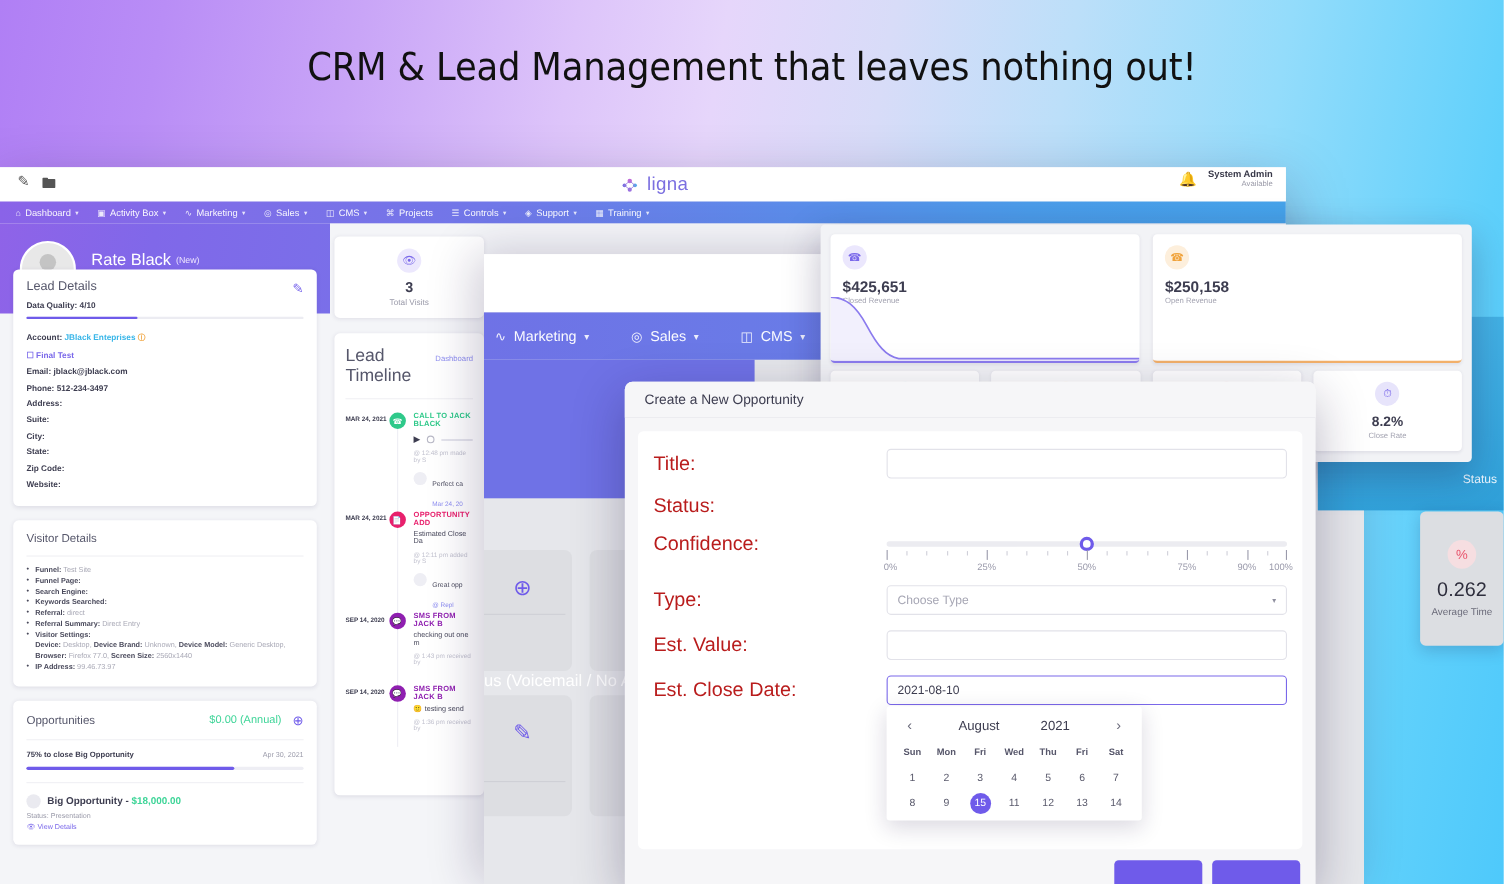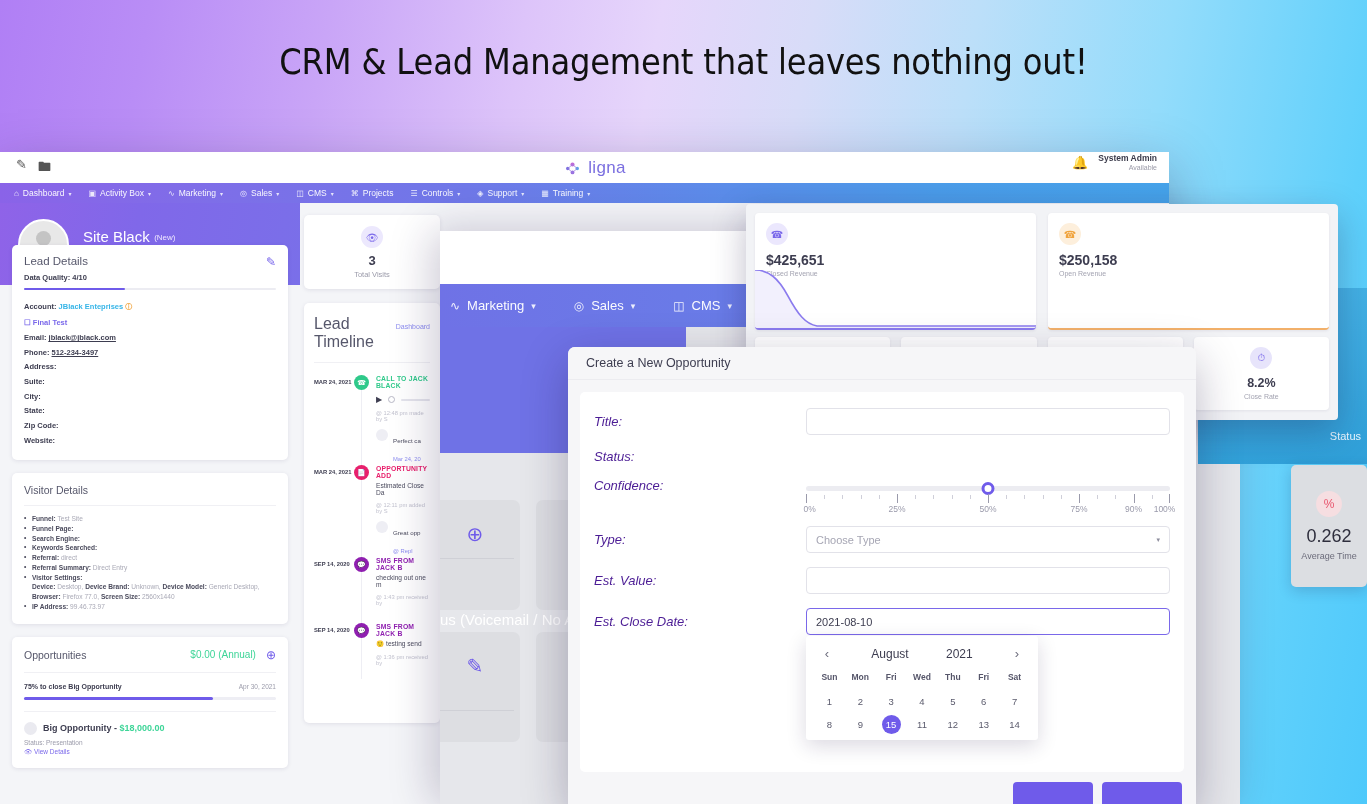--- a/index.html
+++ b/index.html
@@ -101,21 +101,21 @@
     box-shadow: 0 1px 4px rgba(40,30,80,.10);
   }
   .lead-details { margin-top: -40px; padding: 10px 12px 12px 12px; position: relative; }
   .cd-title { font-size: 11.5px; color: #56576b; }
   .cd-edit { position: absolute; right: 12px; top: 10px; color: #6f5bea; font-size: 12px; }
   .dq { font-size: 7.5px; color: #3d3d50; font-weight: 700; margin-top: 6px; }
   .dq-bar { height: 2px; background: #ececf2; margin-top: 6px; border-radius: 2px; }
   .dq-fill { height: 2px; width: 40%; background: #6f5bea; border-radius: 2px; }
   .lead-rows { margin-top: 10px; }
   .lrow { font-size: 7.5px; color: #3d3d50; font-weight: 700; line-height: 1.95; }
-  .lrow .val { font-weight: 700; text-decoration: underline; }
+  .lrow .val { font-weight: 700; }
   .acct-link { color: #36b5e8; }
   .warn-ic { color: #f0a33c; font-size: 7px; }
   .final-test { color: #7a68ea; font-weight: 700; font-size: 7.5px; line-height: 2.2; }
 
   .vd { padding: 11px 12px 12px; }
   .vd h3 { font-size: 10.5px; color: #56576b; font-weight: 400; }
   .vd-hr { height: 1px; background: #f0f0f4; margin: 9px 0 8px; }
   .vd ul { list-style: none; }
   .vd li {
     font-size: 6.6px; color: #4a4a5c; font-weight: 700;
@@ -302,21 +302,21 @@
   .modal-head {
     height: 33px; display: flex; align-items: center; padding-left: 18px;
     border-bottom: 1px solid #ececf0; background: #f6f6f8; border-radius: 7px 7px 0 0;
   }
   .modal-title { font-size: 12.5px; color: #3d3d50; }
   .modal-body {
     margin: 12px; background: #fff; border-radius: 5px; padding: 16px 14px 14px 14px;
     height: 380px; position: relative;
   }
   .frow { display: flex; align-items: center; margin-bottom: 14px; }
-  .flabel { width: 212px; font-size: 13px; color: #4c1d95; flex: none; font-style: italic; }
+  .flabel { width: 212px; font-size: 18px; color: #b91c1c; flex: none; }
   .fctl { flex: 1; position: relative; }
   .finput {
     width: 100%; height: 27px; border: 1px solid #e2e2e9; border-radius: 4px;
     background: #fff; font-size: 11px; color: #3d3d50; padding: 0 9px;
     font-family: "Liberation Sans", sans-serif;
   }
   .finput::placeholder { color: #a6a6b4; }
   .finput.focused { border: 1.5px solid #7a68ea; }
   .fselect {
     width: 100%; height: 27px; border: 1px solid #e2e2e9; border-radius: 4px;
@@ -452,21 +452,21 @@
 
     <div class="lead-col">
       <div class="lead-hero">
         <div class="avatar">
           <div class="avatar-inner">
             <div class="av-head"></div>
               <div class="av-body"></div>
           </div>
         </div>
         <div>
-          <div><span class="lead-name">Site Black</span>
+          <div><span class="lead-name">Rate Black</span>
             <span class="lead-new">(New)</span></div>
           <div class="socials">
             <span>f</span>
             <span>🐦</span>
             <span>in</span>
           </div>
         </div>
       </div>
 
       <div class="card lead-details">

